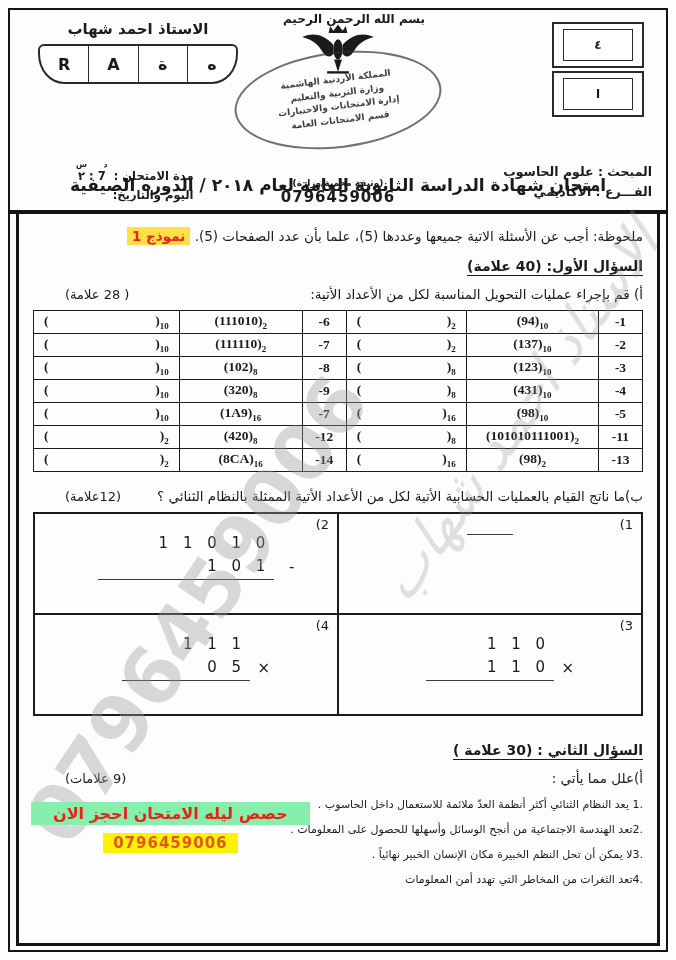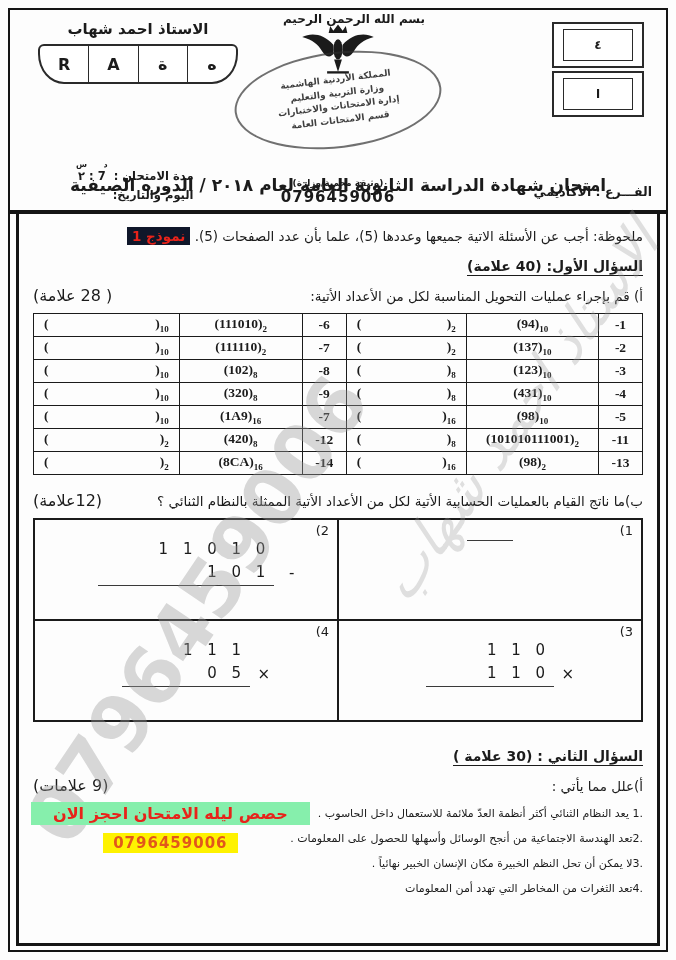--- a/index.html
+++ b/index.html
@@ -39,25 +39,25 @@
          font-size:11.5px;font-weight:bold;line-height:1.7;}
   .dur-val{direction:ltr;unicode-bidi:embed;display:inline-block;position:relative;padding:0 4px;}
   .dur-sup{position:absolute;top:-9px;font-size:8px;}
   .sup-l{left:2px;} .sup-r{right:2px;}
 
   
   .content{position:absolute;left:16px;right:16px;top:214px;bottom:14px;
            border:3px solid #151515;border-top:none;direction:rtl;text-align:right;
            padding:10px 14px 0 14px;font-size:13.5px;}
   .note-line{margin-top:4px;}
-  .hl{background:#0f172a;color:#e8231a;font-weight:bold;padding:1px 5px;}
+  .hl{background:#fde047;color:#e8231a;font-weight:bold;padding:1px 5px;}
   .section-title{display:inline-block;font-weight:bold;border-bottom:1.6px solid #1b1b1b;
            padding-bottom:1px;margin-top:14px;font-size:14px;}
   .part-row{display:flex;justify-content:space-between;align-items:baseline;margin-top:10px;}
-  .marks{font-size:16px;}
+  .marks{font-size:13px;margin-left:32px;}
 
   table.conv{width:100%;border-collapse:collapse;margin-top:8px;direction:rtl;}
   table.conv td{border:1.5px solid #1b1b1b;height:22px;padding:0 4px;
            font-family:"Liberation Serif","DejaVu Serif",serif;font-weight:bold;font-size:13.5px;}
   td.c-num{width:40px;text-align:center;}
   td.c-val{width:132px;text-align:center;}
   td.c-ans{width:135px;}
   td.c-ans2{width:168px;}
   td.vdiv{border-left-width:2.5px;}
   .ans-wrap{display:flex;justify-content:space-between;direction:ltr;padding:0 6px;}
@@ -133,20 +133,21 @@
     <div class="stamp">
       <div>المملكة الأردنية الهاشمية</div>
       <div>وزارة التربية والتعليم</div>
       <div>إدارة الامتحانات والاختبارات</div>
       <div>قسم الامتحانات العامة</div>
     </div>
 
     <div class="exam-title">امتحان شهادة الدراسة الثانوية العامة لعام ٢٠١٨ / الدوره الصيفية</div>
 
     <div class="subject-block">
+      <div>المبحث : علوم الحاسوب</div>
       <div>الفـــرع : الأكاديمي</div>
     </div>
 
     <div class="center-bottom">
       <div class="doc-note">(وثيقة محمية/وزارة)</div>
       <div class="header-phone">0796459006</div>
     </div>
 
     <div class="time-block">
       <div>

